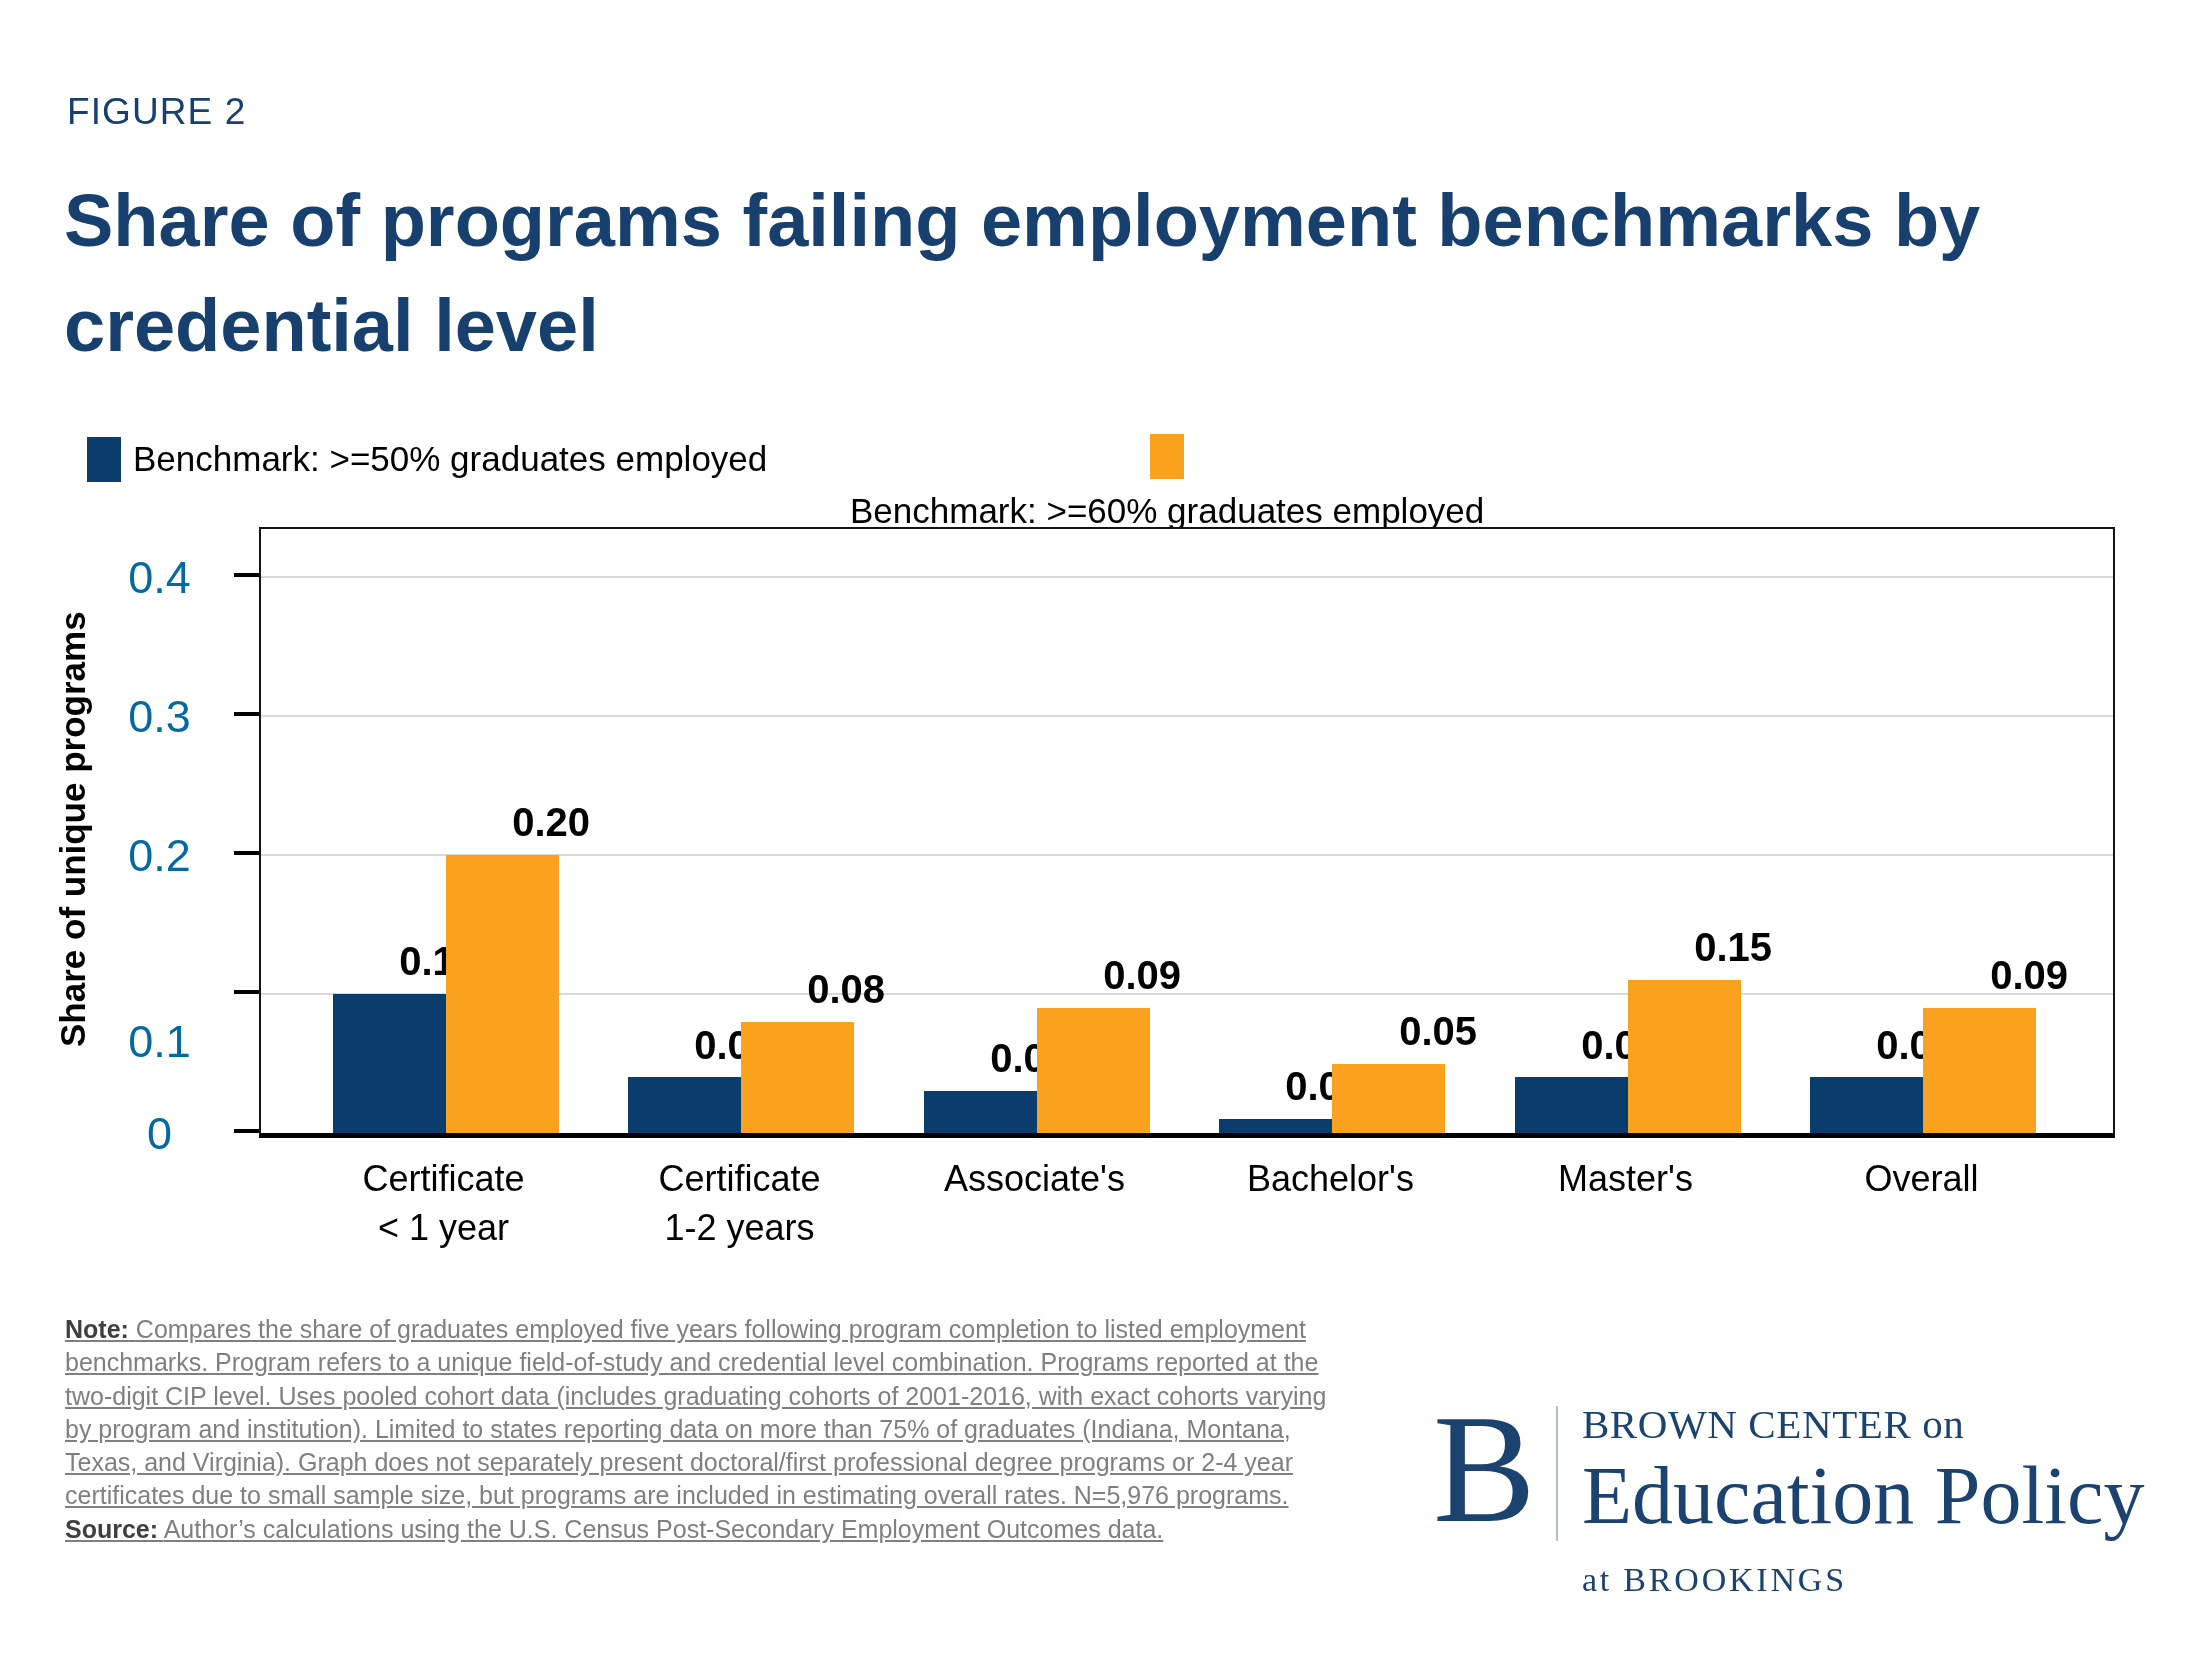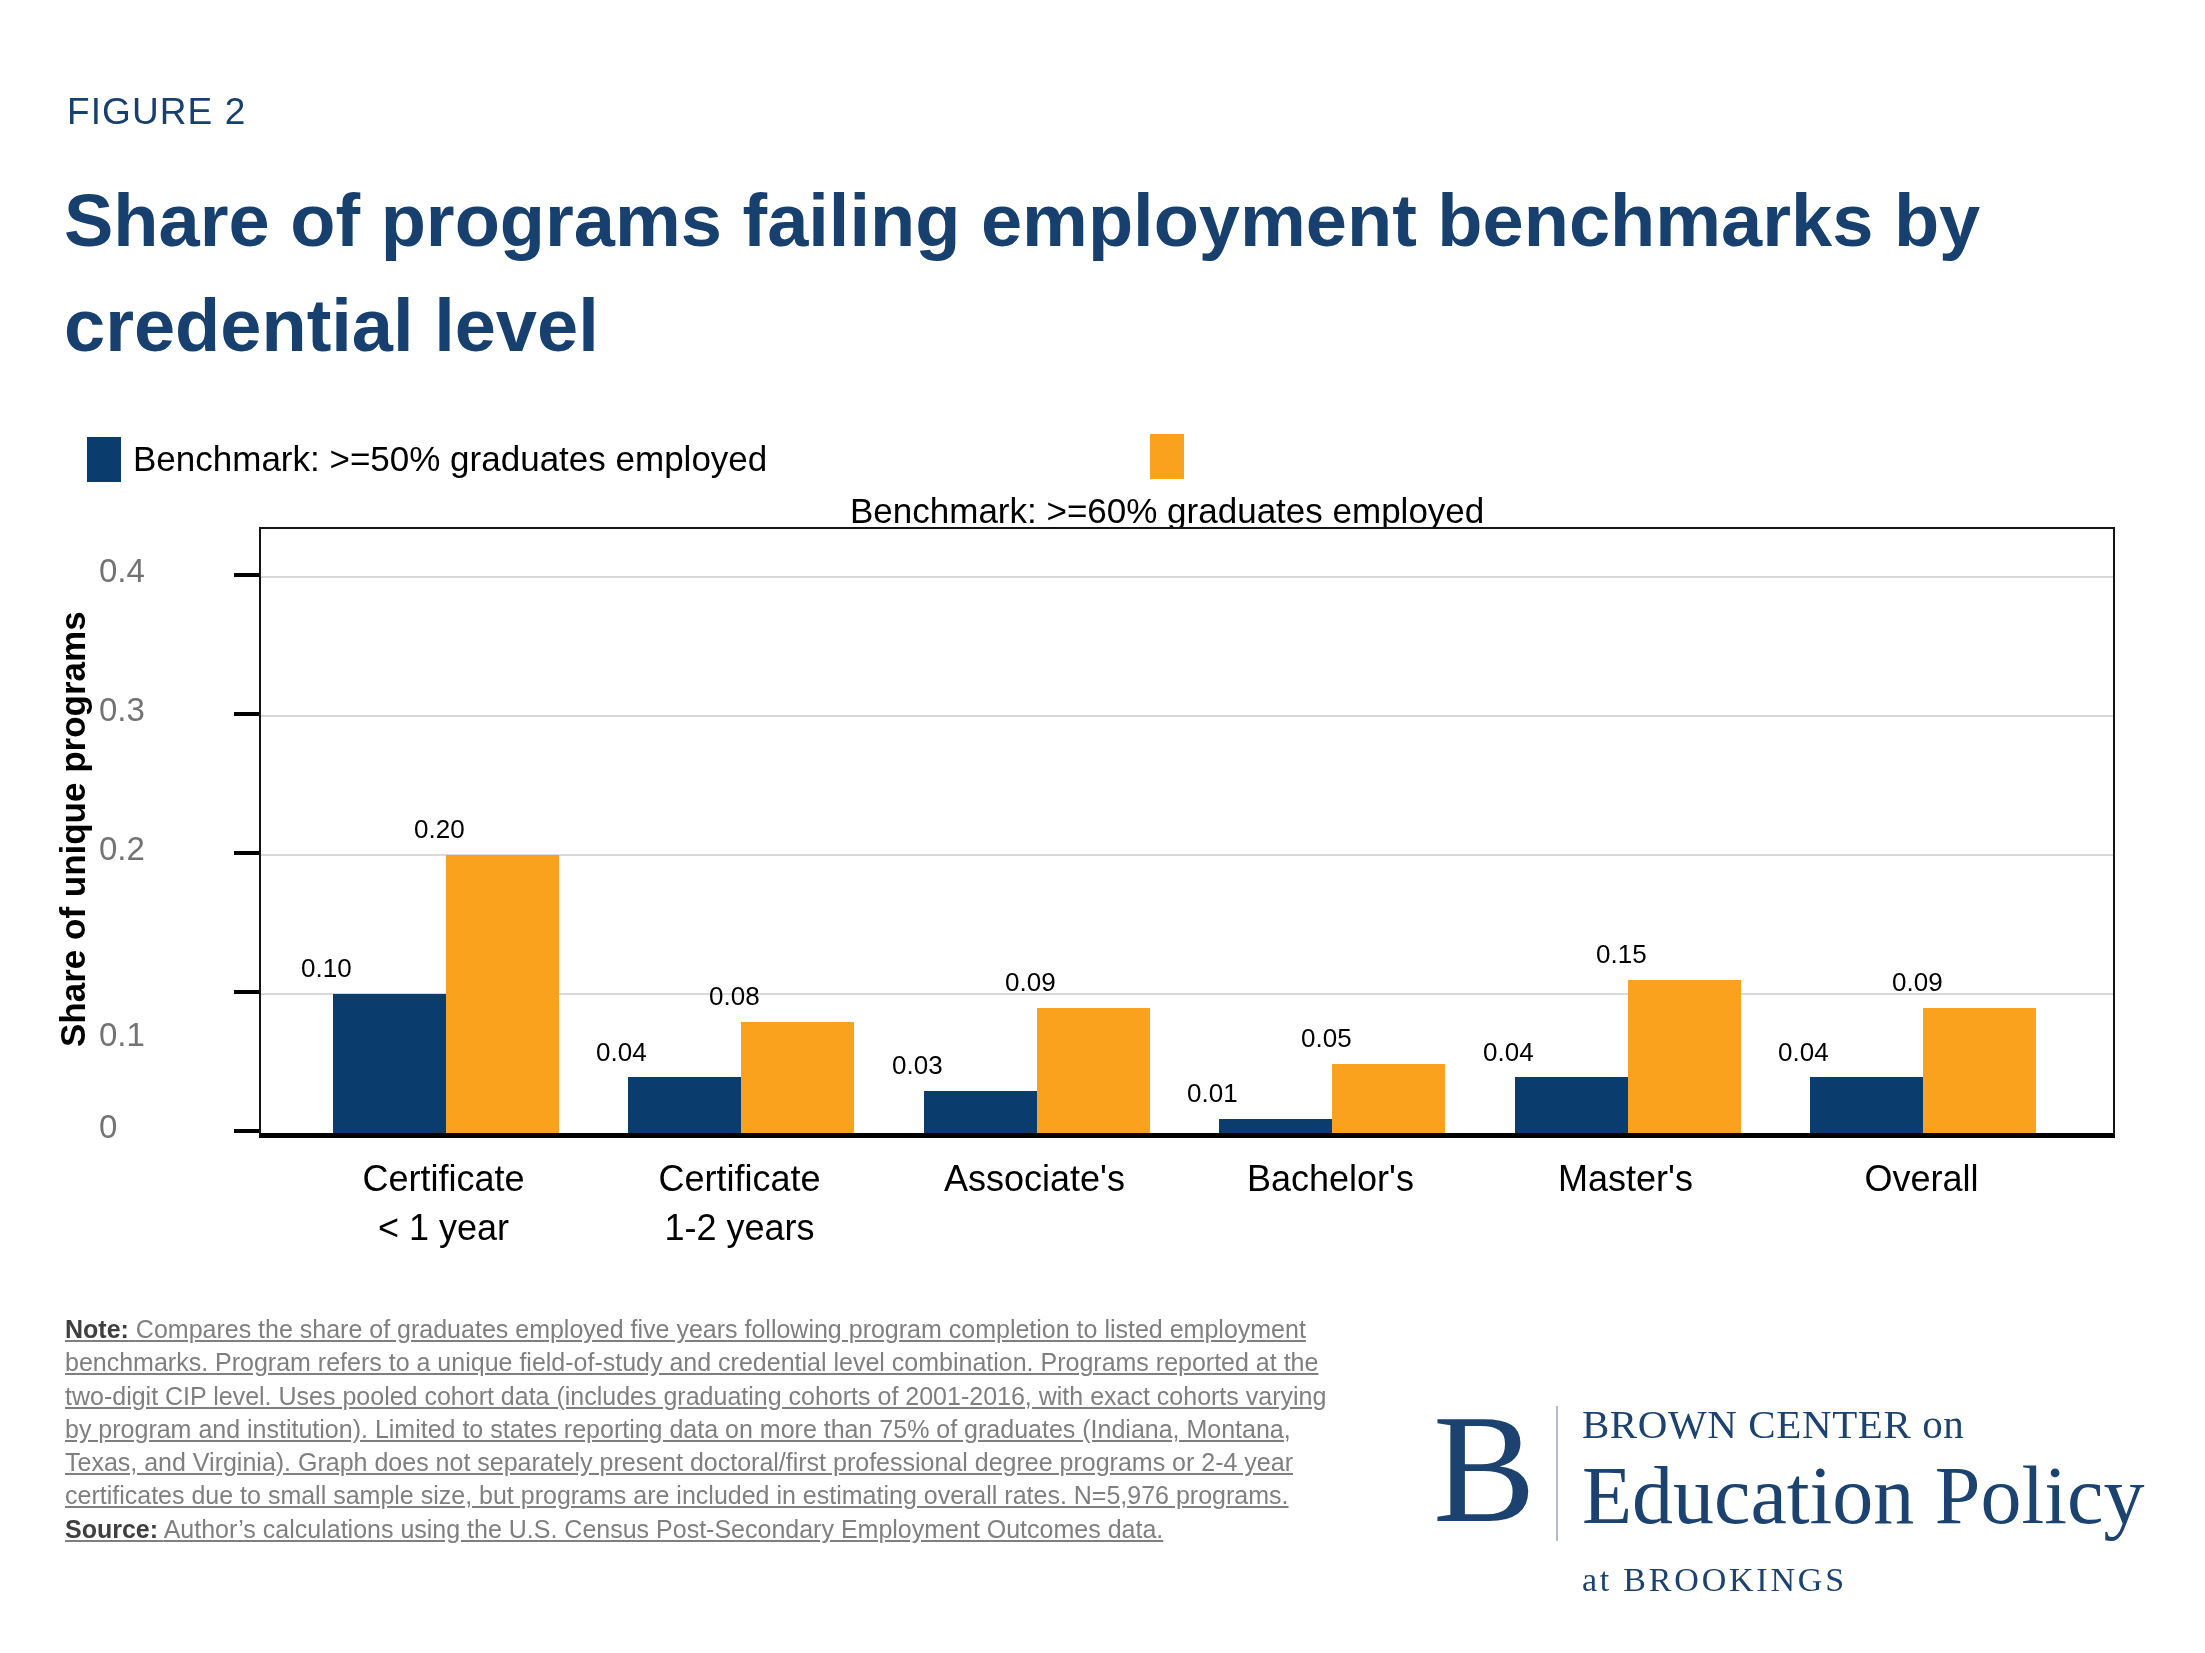--- a/index.html
+++ b/index.html
@@ -45,29 +45,29 @@
     border-bottom:5.5px solid #000000;
     box-sizing:content-box;
     background:#ffffff;
   }
   .gridline{
     position:absolute;left:0;width:1852px;height:1.7px;
     background:var(--grid-gray);
   }
   .bar{position:absolute;bottom:0;}
   .bar-value-label{
-    position:absolute;width:176px;text-align:left;
-    font-size:26px;color:#000000;
+    position:absolute;width:176px;text-align:right;
+    font-size:40px;color:#000000;font-weight:bold;
   }
   .y-tick-mark{
     position:absolute;left:234px;width:25px;height:3.9px;background:#000000;
   }
   .y-tick-label{
-    position:absolute;left:99px;width:121px;text-align:left;
-    font-size:33px;color:#737373;
+    position:absolute;left:99px;width:121px;text-align:center;
+    font-size:45px;color:#0369a1;
   }
   .x-axis-label{
     position:absolute;top:1155px;width:309px;text-align:center;
     font-size:36px;line-height:1.35;color:#000000;white-space:pre-line;
   }
 
   .note-block{
     position:absolute;left:65px;top:1313px;width:1285px;
     font-size:25px;line-height:1.33;color:var(--note-gray);text-decoration:underline;
   }

